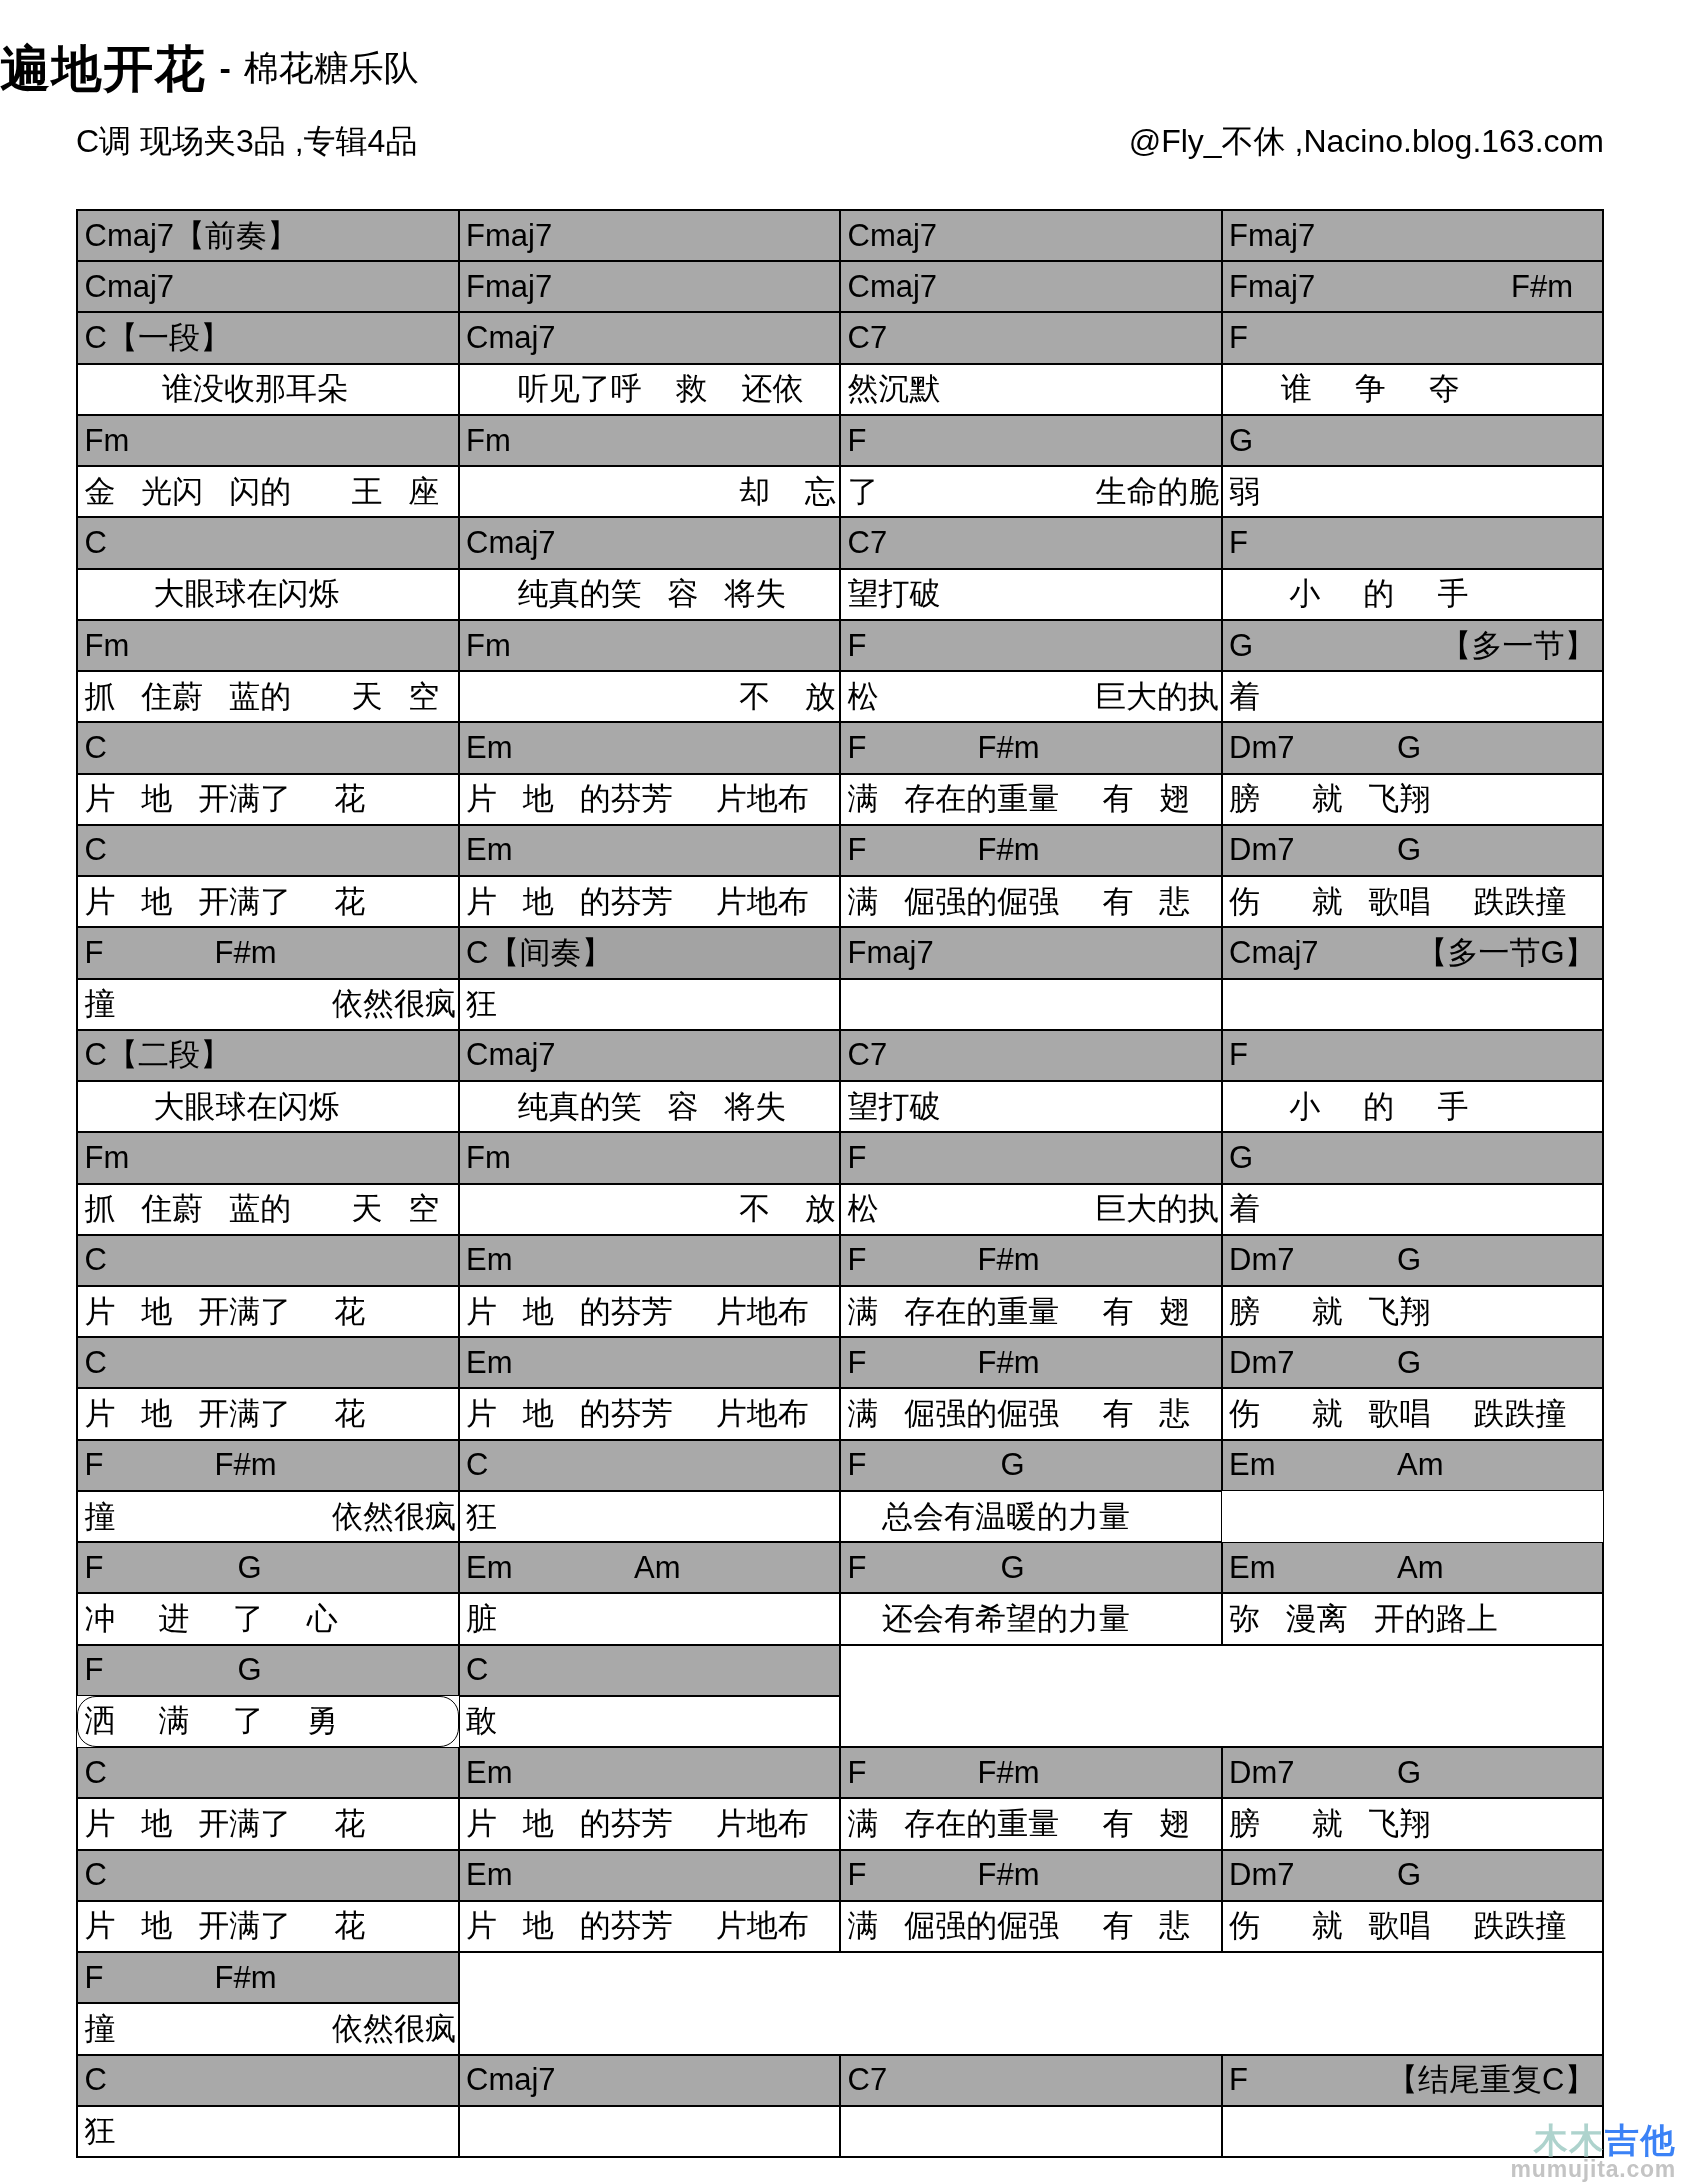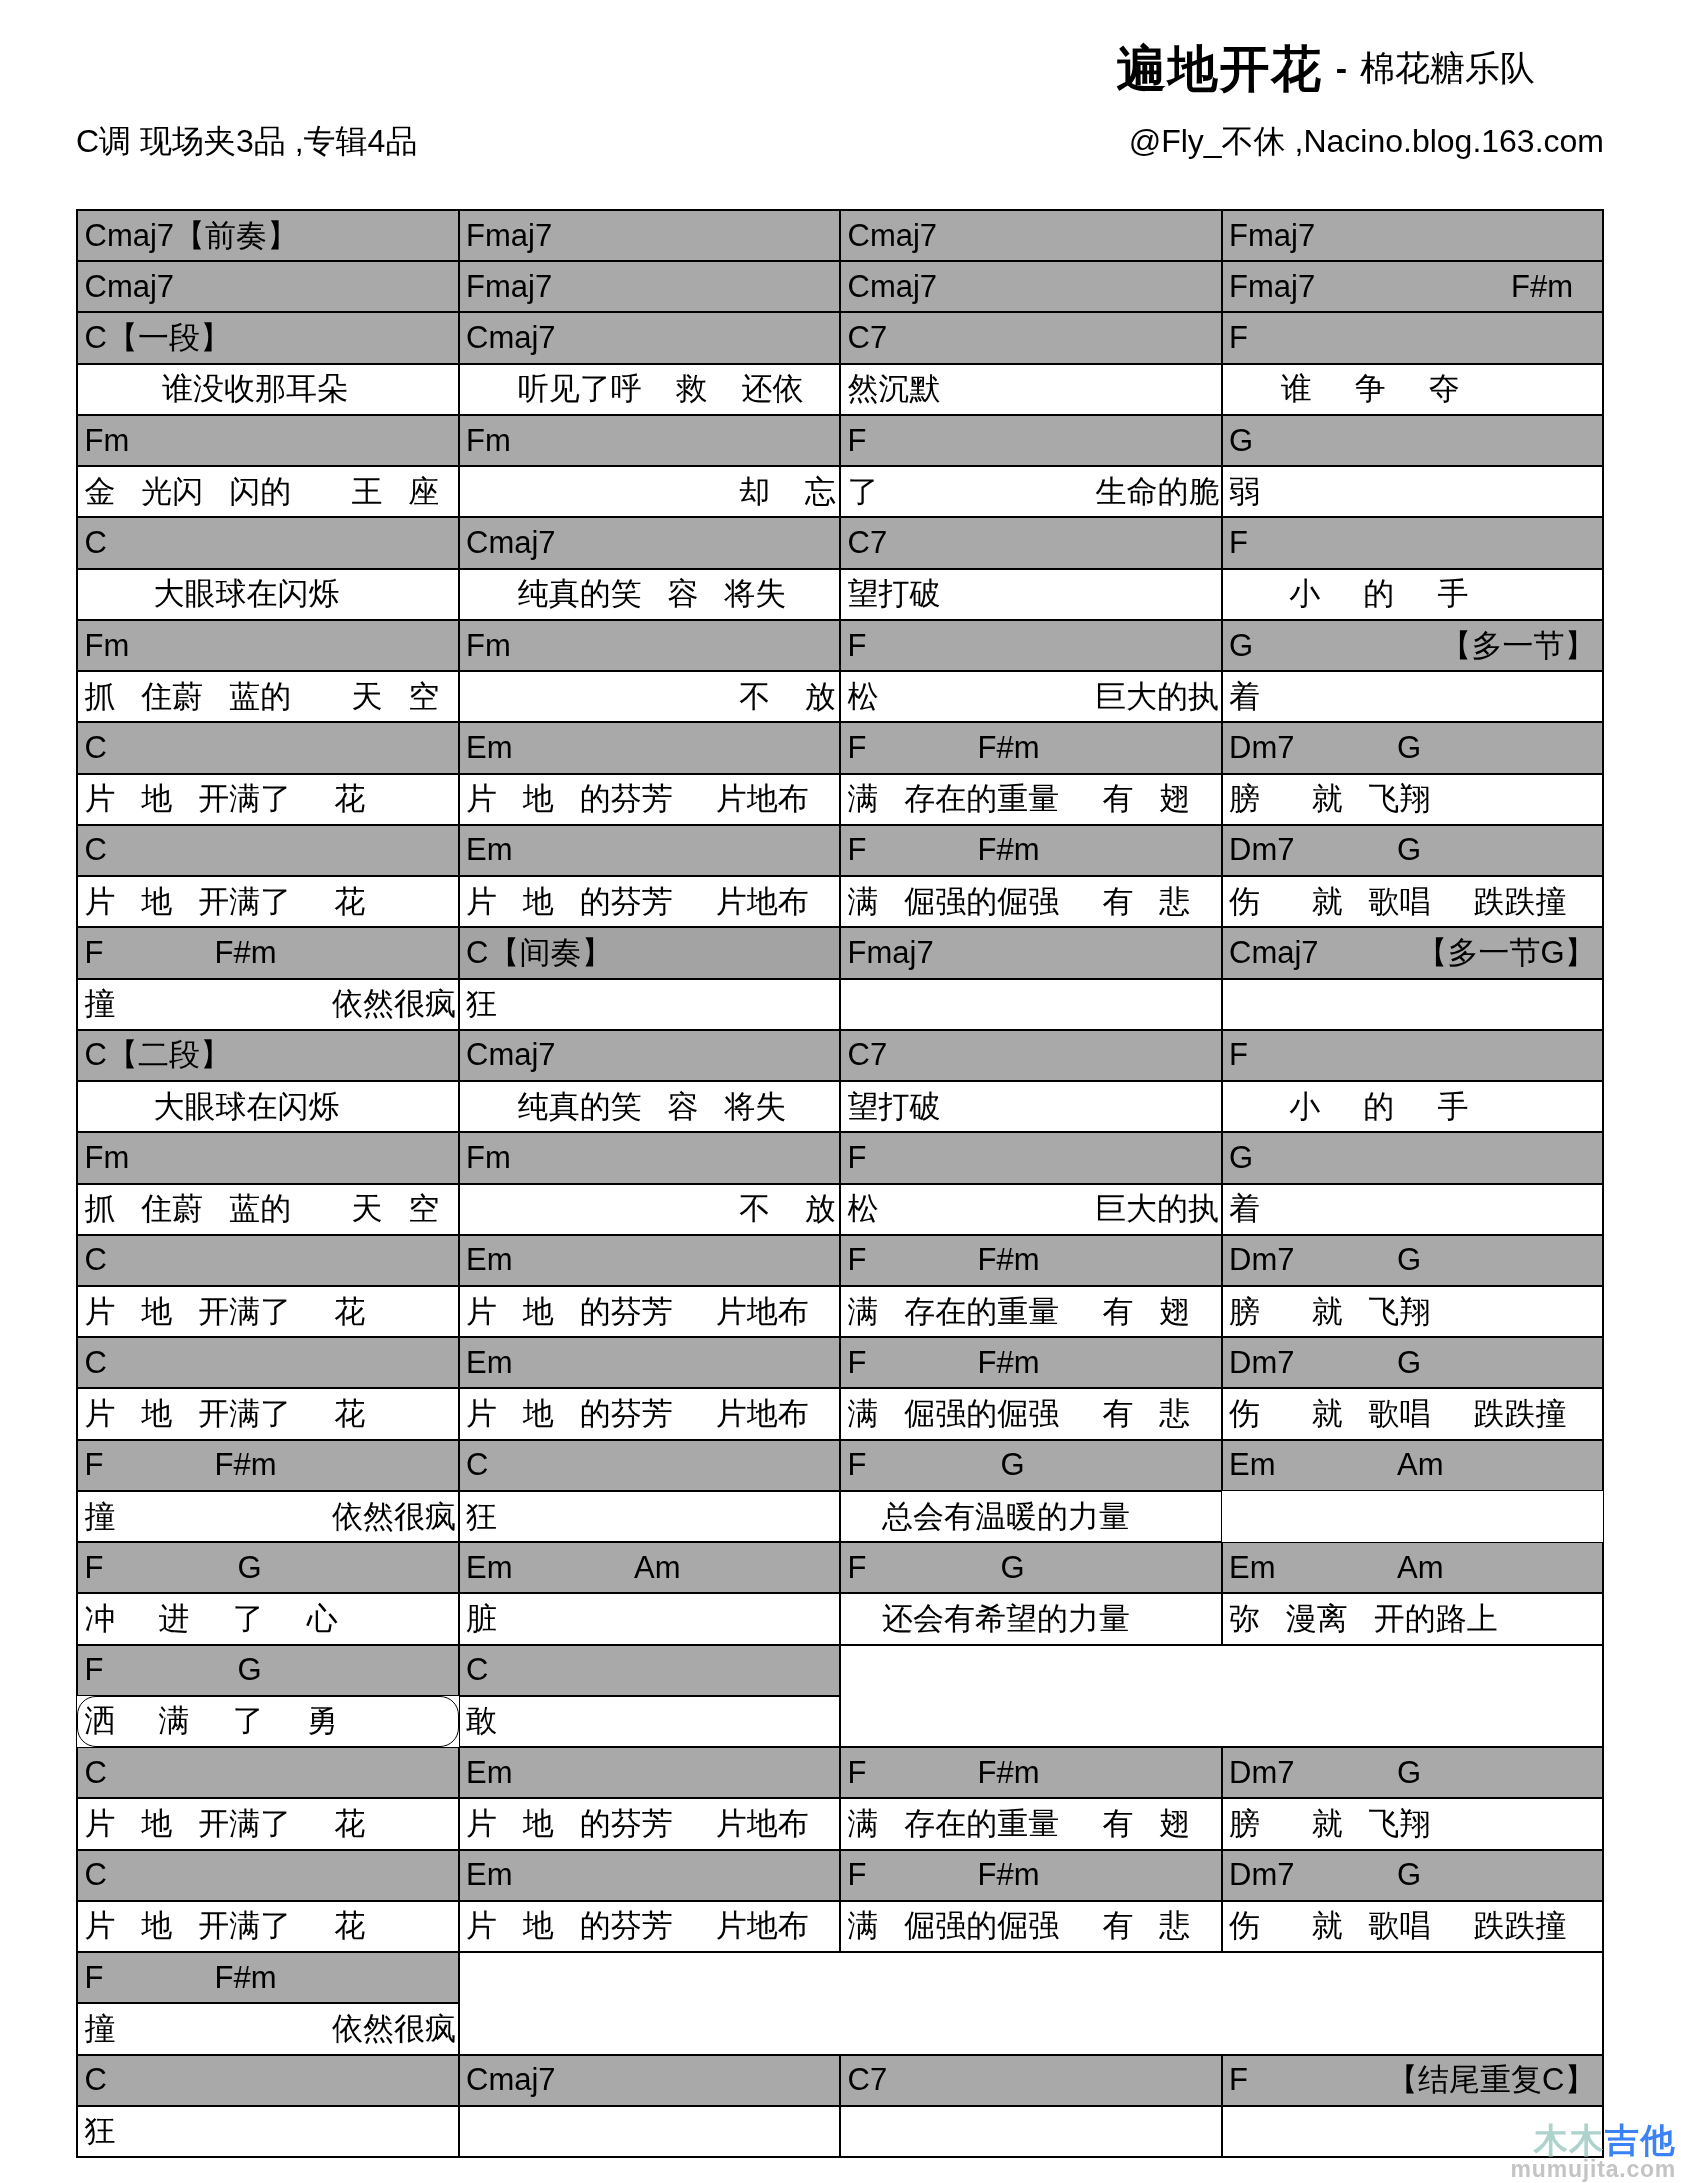--- a/index.html
+++ b/index.html
@@ -1,21 +1,21 @@
 <!DOCTYPE html>
 <html style="font-size:13px"><head>
 <meta charset="utf-8">
 <style>
   html,body{margin:0;padding:0}
   body{
     width:1681px;height:2183px;position:relative;background:#ffffff;
     font-family:"Liberation Sans","DejaVu Sans",sans-serif;color:#000;
     overflow:hidden;
   }
-  .title-line{position:absolute;top:36px;left:0;width:1535px;text-align:right;white-space:nowrap}
+  .title-line{position:absolute;top:36px;left:0;width:1535px;text-align:left;white-space:nowrap}
   .song-title{font-size:50px;font-weight:bold;letter-spacing:1.6px}
   .title-dash{font-size:34px;font-weight:bold;margin:0 13px;vertical-align:6.5px}
   .artist{font-size:35px;font-weight:500;vertical-align:6.5px}
   .sub-line{
     position:absolute;top:120px;left:76px;width:1528px;
     display:flex;justify-content:space-between;align-items:baseline;
     font-size:32px;font-weight:500;
   }
   .sheet{
     position:absolute;left:76px;top:209px;width:1528px;height:1949px;

